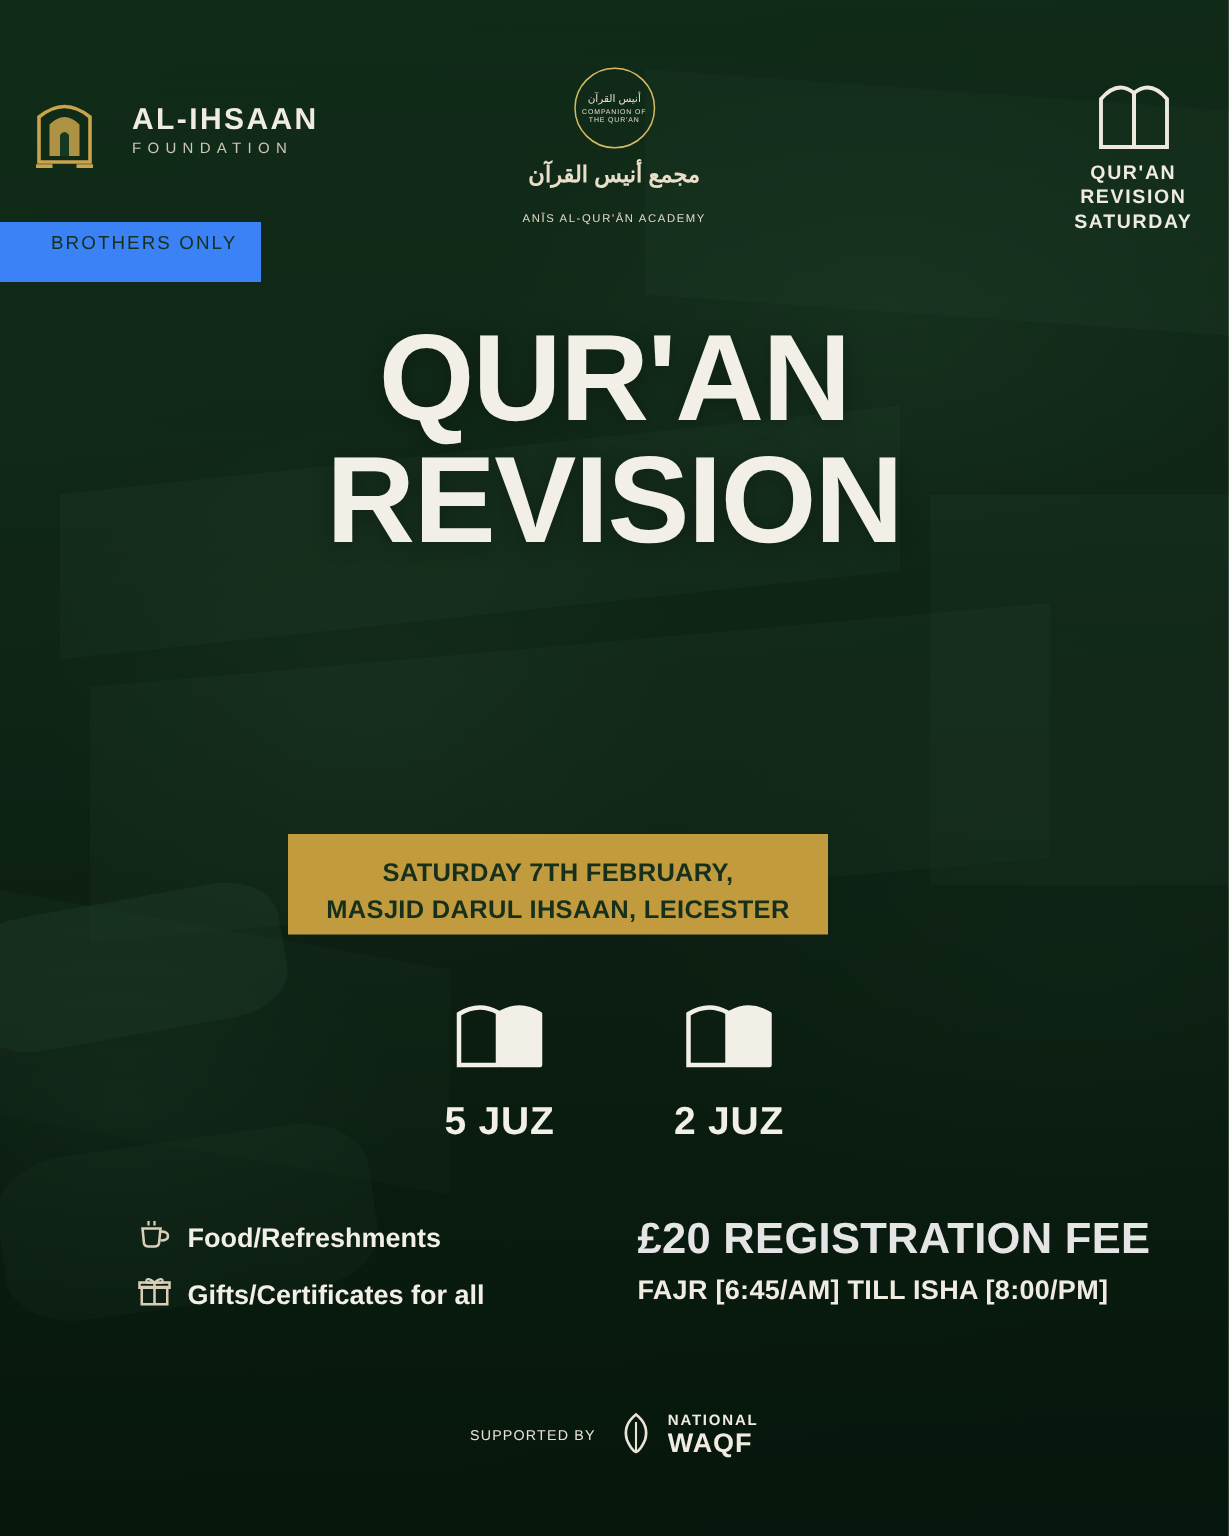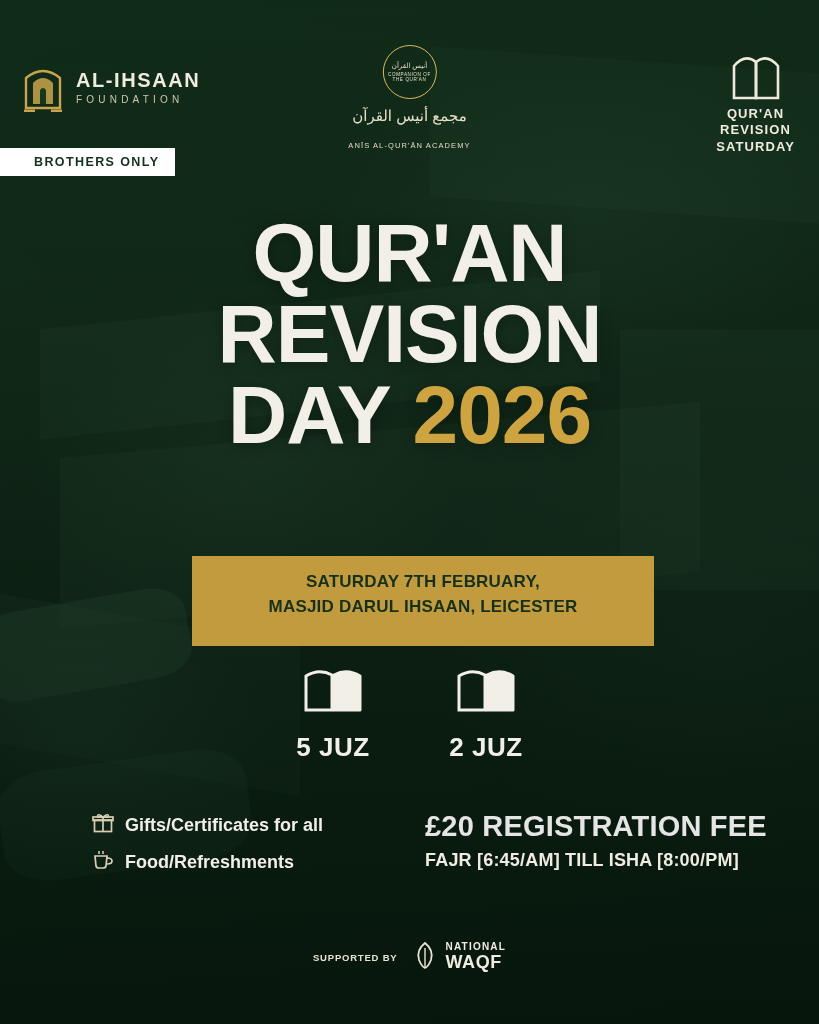--- a/index.html
+++ b/index.html
@@ -47,88 +47,88 @@
       linear-gradient(180deg, rgba(17,54,30,0.90) 0%, rgba(20,58,33,0.82) 30%, rgba(18,52,30,0.88) 65%, rgba(12,38,21,0.96) 100%);
     mix-blend-mode:multiply;
   }
   .tint2 {
     position:absolute; inset:0;
     background:linear-gradient(180deg, rgba(26,70,40,0.45) 0%, rgba(22,62,35,0.35) 50%, rgba(10,34,19,0.55) 100%);
   }
   .content { position:absolute; inset:0; }
 
   
-  .hdr-left { position:absolute; left:22px; top:62px; display:flex; align-items:center; gap:12px; }
+  .hdr-left { position:absolute; left:22px; top:62px; display:flex; align-items:center; gap:24px; }
   .ihsaan-mark { width:42px; height:50px; }
   .ihsaan-text { line-height:1; }
   .ihsaan-title {
     color:#f1ece2; font-size:20px; font-weight:bold; letter-spacing:1.6px;
   }
   .ihsaan-sub {
     color:#cfc6b4; font-size:10px; letter-spacing:4.2px; margin-top:5px;
   }
 
   .hdr-center { position:absolute; left:50%; transform:translateX(-50%); top:45px; text-align:center; }
   .anis-circle { width:54px; height:54px; border-radius:50%; border:1.6px solid #d9b961; margin:0 auto;
                  display:flex; align-items:center; justify-content:center; flex-direction:column; }
   .anis-ar { color:#e6dcc6; font-size:7px; letter-spacing:.5px; }
   .anis-en { color:#e6dcc6; font-size:4.6px; letter-spacing:.6px; margin-top:2px; }
-  .anis-script { color:#e9dfc8; font-size:15px; margin-top:8px; letter-spacing:1px; }
+  .anis-script { color:#e9dfc8; font-size:15px; margin-top:8px; letter-spacing:1px;font-weight:bold; }
   .anis-name { color:#e3d9c4; font-size:7.5px; letter-spacing:1.1px; margin-top:16px; }
 
   .hdr-right { position:absolute; right:24px; top:48px; text-align:center; }
   .qrp-mark { width:54px; height:54px; margin:0 auto 10px; }
   .qrp-text { color:#f0ebe1; font-size:13px; font-weight:bold; letter-spacing:1.1px; line-height:1.25; }
 
   .brothers {
     position:absolute; left:0; top:148px;
-    background:#ffffff; color:#15301d;
-    font-size:12.5px; font-weight:bold; letter-spacing:1.4px;
-    padding:7px 16px 7px 34px;
+    background:#3b82f6; color:#15301d;
+    font-size:12.5px; font-weight:normal; letter-spacing:1.4px;
+    padding:7px 16px 19px 34px;
   }
 
   
   .title-wrap { position:absolute; left:0; right:0; top:212px; text-align:center; }
   .t-line {
     color:#f2efe6;
     font-weight:bold;
     font-size:82px;
     letter-spacing:-1px;
     line-height:0.99;
     text-shadow:0 2px 14px rgba(0,0,0,0.28);
   }
   .t-line.l3 { display:flex; justify-content:center; align-items:baseline; gap:22px; }
   .t-year { color:#cda43f; font-size:82px; font-weight:bold; }
 
   
   .datebar {
-    position:absolute; left:192px; top:556px; width:462px;
+    position:absolute; left:192px; top:556px; width:360px;
     background:#c29b3f; color:#16301c;
-    text-align:center; padding:14px 10px 27px;
+    text-align:center; padding:14px 10px 4px;
     line-height:1.45;
   }
   .datebar div { font-size:17px; font-weight:bold; letter-spacing:0.2px; }
 
   
   .juz-row { position:absolute; left:0; right:0; top:666px; display:flex; justify-content:center; gap:53px; }
   .juz { text-align:center; width:100px; }
   .juz svg { display:block; margin:0 auto; }
   .juz-label { color:#f2efe6; font-size:26px; font-weight:bold; margin-top:16px; letter-spacing:0.5px; }
 
   
   .perks { position:absolute; left:92px; top:812px; }
   .perk { display:flex; align-items:center; gap:11px; margin-bottom:11px; }
   .perk-label { color:#f2efe6; font-size:18px; font-weight:bold; }
   .fee { position:absolute; left:425px; top:810px; }
   .fee-amount { color:#e5e5e5; font-size:29px; font-weight:bold; letter-spacing:0.2px; }
   .fee-times { color:#f0ece2; font-size:18px; font-weight:bold; margin-top:7px; letter-spacing:0.2px; }
 
   
   .footer { position:absolute; left:0; right:0; top:940px; display:flex; justify-content:center; align-items:center; gap:14px; }
-  .supported { color:#e8e2d4; font-size:9.5px; font-weight:bold; letter-spacing:0.8px; }
+  .supported { color:#e8e2d4; font-size:9.5px; font-weight:normal; letter-spacing:0.8px; }
   .waqf { display:flex; align-items:center; gap:8px; }
   .waqf-text { color:#f1ece1; line-height:1.05; }
   .waqf-top { font-size:10px; font-weight:bold; letter-spacing:1.2px; }
   .waqf-bot { font-size:18px; font-weight:bold; letter-spacing:0.6px; }
 </style>
 </head>
 <body>
 
 <div class="poster">
 
@@ -184,24 +184,20 @@
         <div>REVISION</div>
         <div>SATURDAY</div>
       </div>
     </div>
 
     <div class="brothers">BROTHERS ONLY</div>
 
     <div class="title-wrap">
       <div class="t-line">QUR'AN</div>
       <div class="t-line">REVISION</div>
-      <div class="t-line l3">
-        <span>DAY</span>
-        <span class="t-year">2026</span>
-      </div>
     </div>
 
     <div class="datebar">
       <div>SATURDAY 7TH FEBRUARY,</div>
       <div>MASJID DARUL IHSAAN, LEICESTER</div>
     </div>
 
     <div class="juz-row">
       <div class="juz">
         <span>
@@ -217,41 +213,41 @@
           <svg width="62" height="50" viewBox="0 0 62 50">
             <path d="M4 44 L4 10 Q17 2 30 9 L30 44 Z" fill="none" stroke="#f2efe6" stroke-width="3"></path>
             <path d="M58 44 L58 10 Q45 2 32 9 L32 44 Z" fill="#f2efe6" stroke="#f2efe6" stroke-width="3" stroke-linejoin="round"></path>
           </svg>
         </span>
         <div class="juz-label">2 JUZ</div>
       </div>
     </div>
 
     <div class="perks">
+      <div class="perk">
+        <span>
+          <svg width="22" height="22" viewBox="0 0 22 22">
+            <path d="M3 7 L15 7 L14 17 Q13.5 19 11 19 L7 19 Q4.5 19 4 17 Z" fill="none" stroke="#d9cfb6" stroke-width="1.7"></path>
+            <path d="M15 9 Q20 9 20 12 Q20 15 15 15" fill="none" stroke="#d9cfb6" stroke-width="1.7"></path>
+            <path d="M7 2 L7 5 M11 2 L11 5" stroke="#d9cfb6" stroke-width="1.5"></path>
+          </svg>
+        </span>
+        <span class="perk-label">Food/Refreshments</span>
+      </div>
       <div class="perk">
         <span>
           <svg width="22" height="22" viewBox="0 0 22 22">
             <rect x="2.5" y="8" width="17" height="11.5" fill="none" stroke="#d9cfb6" stroke-width="1.7"></rect>
             <rect x="1" y="5" width="20" height="3.5" fill="none" stroke="#d9cfb6" stroke-width="1.7"></rect>
             <line x1="11" y1="5" x2="11" y2="19.5" stroke="#d9cfb6" stroke-width="1.7"></line>
             <path d="M11 5 Q6 1 5.5 4 Q5 6 11 5 Z M11 5 Q16 1 16.5 4 Q17 6 11 5 Z" fill="none" stroke="#d9cfb6" stroke-width="1.5"></path>
           </svg>
         </span>
         <span class="perk-label">Gifts/Certificates for all</span>
       </div>
-      <div class="perk">
-        <span>
-          <svg width="22" height="22" viewBox="0 0 22 22">
-            <path d="M3 7 L15 7 L14 17 Q13.5 19 11 19 L7 19 Q4.5 19 4 17 Z" fill="none" stroke="#d9cfb6" stroke-width="1.7"></path>
-            <path d="M15 9 Q20 9 20 12 Q20 15 15 15" fill="none" stroke="#d9cfb6" stroke-width="1.7"></path>
-            <path d="M7 2 L7 5 M11 2 L11 5" stroke="#d9cfb6" stroke-width="1.5"></path>
-          </svg>
-        </span>
-        <span class="perk-label">Food/Refreshments</span>
-      </div>
     </div>
 
     <div class="fee">
       <div class="fee-amount">£20 REGISTRATION FEE</div>
       <div class="fee-times">FAJR [6:45/AM] TILL ISHA [8:00/PM]</div>
     </div>
 
     <div class="footer">
       <span class="supported">SUPPORTED BY</span>
       <span class="waqf">

